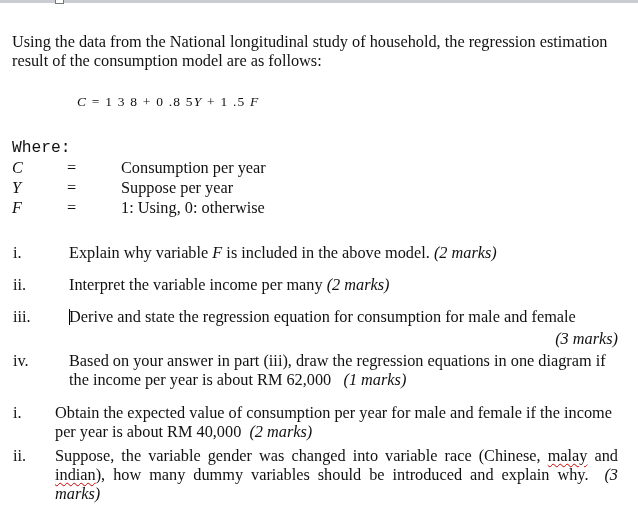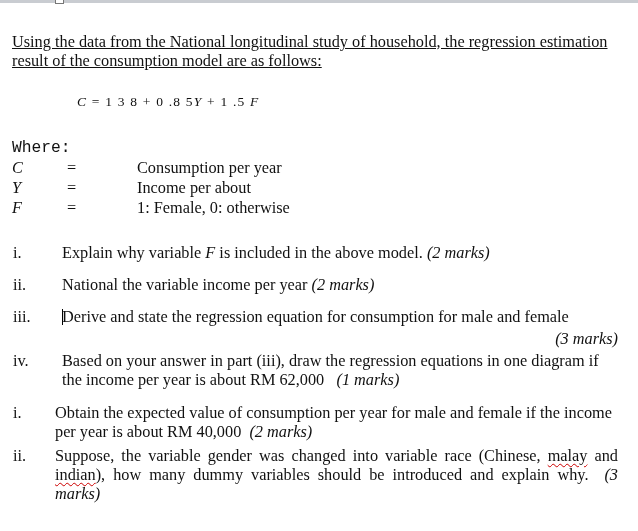--- a/index.html
+++ b/index.html
@@ -2,31 +2,31 @@
 <html><head>
   <meta charset="utf-8">
   <style>
     html, body { margin: 0; padding: 0; }
     body {
       width: 638px; height: 531px; background: #ffffff; position: relative; overflow: hidden;
       font-family: "Liberation Serif", "DejaVu Serif", serif; color: #111; font-size: 16.3px;
     }
     .topbar { position: absolute; left: 0; top: 0; width: 638px; height: 3px; background: #c9ccd1; }
     .topmark { position: absolute; left: 55px; top: 0; width: 7px; height: 3px; border: 1px solid #777; border-top: none; background: #fff; }
-    .intro { position: absolute; left: 12px; top: 32px; width: 600px; line-height: 19px; text-decoration: underline; }
+    .intro { position: absolute; left: 12px; top: 32px; width: 600px; line-height: 19px; }
     .equation { position: absolute; left: 77px; top: 94px; font-size: 13.5px; letter-spacing: 1.2px; }
     .eq-var { font-style: italic; }
     .where { position: absolute; left: 12px; top: 138px; font-family: Liberation Mono, monospace; }
     .def-row { position: absolute; left: 0; height: 19px; white-space: nowrap; }
     .def-sym { position: absolute; left: 12px; font-style: italic; }
     .def-eq { position: absolute; left: 67px; }
-    .def-text { position: absolute; left: 137px; }
+    .def-text { position: absolute; left: 121px; }
     .q { position: absolute; left: 0; width: 638px; }
     .q-num { position: absolute; left: 13px; }
-    .q-text { position: absolute; left: 62px; width: 556px; line-height: 19px; }
+    .q-text { position: absolute; left: 69px; width: 556px; line-height: 19px; }
     .q-text2 { position: absolute; left: 55px; width: 563px; line-height: 19px; }
     .marks { font-style: italic; }
     .marks-right { position: absolute; right: 20px; font-style: italic; }
     .justify { text-align: justify; text-align-last: left; }
     .spell { text-decoration: underline wavy #c00; text-decoration-thickness: 1px; text-underline-offset: 2px; }
     .cursor { display: inline-block; width: 1px; height: 16px; background: #000; vertical-align: -3px; margin-right: -1px; }
     .ital { font-style: italic; }
   </style>
 </head>
 <body>
@@ -43,36 +43,36 @@
 <div class="where">Where:</div>
 
 <div class="def-row" style="top:158px">
   <span class="def-sym">C</span>
   <span class="def-eq">=</span>
   <span class="def-text">Consumption per year</span>
 </div>
 <div class="def-row" style="top:178px">
   <span class="def-sym">Y</span>
   <span class="def-eq">=</span>
-  <span class="def-text">Income per about</span>
+  <span class="def-text">Suppose per year</span>
 </div>
 <div class="def-row" style="top:198px">
   <span class="def-sym">F</span>
   <span class="def-eq">=</span>
-  <span class="def-text">1: Female, 0: otherwise</span>
+  <span class="def-text">1: Using, 0: otherwise</span>
 </div>
 
 <div class="q" style="top:243px">
   <span class="q-num">i.</span>
   <span class="q-text"><span>Explain why variable </span><span class="ital">F</span><span> is included in the above model. </span><span class="marks">(2 marks)</span></span>
 </div>
 
 <div class="q" style="top:275px">
   <span class="q-num">ii.</span>
-  <span class="q-text"><span>National the variable income per year </span><span class="marks">(2 marks)</span></span>
+  <span class="q-text"><span>Interpret the variable income per many </span><span class="marks">(2 marks)</span></span>
 </div>
 
 <div class="q" style="top:307px">
   <span class="q-num">iii.</span>
   <span class="q-text"><span class="cursor"></span><span>Derive and state the regression equation for consumption for male and female</span></span>
   <span class="marks-right" style="top:22px">(3 marks)</span>
 </div>
 
 <div class="q" style="top:351px">
   <span class="q-num">iv.</span>

